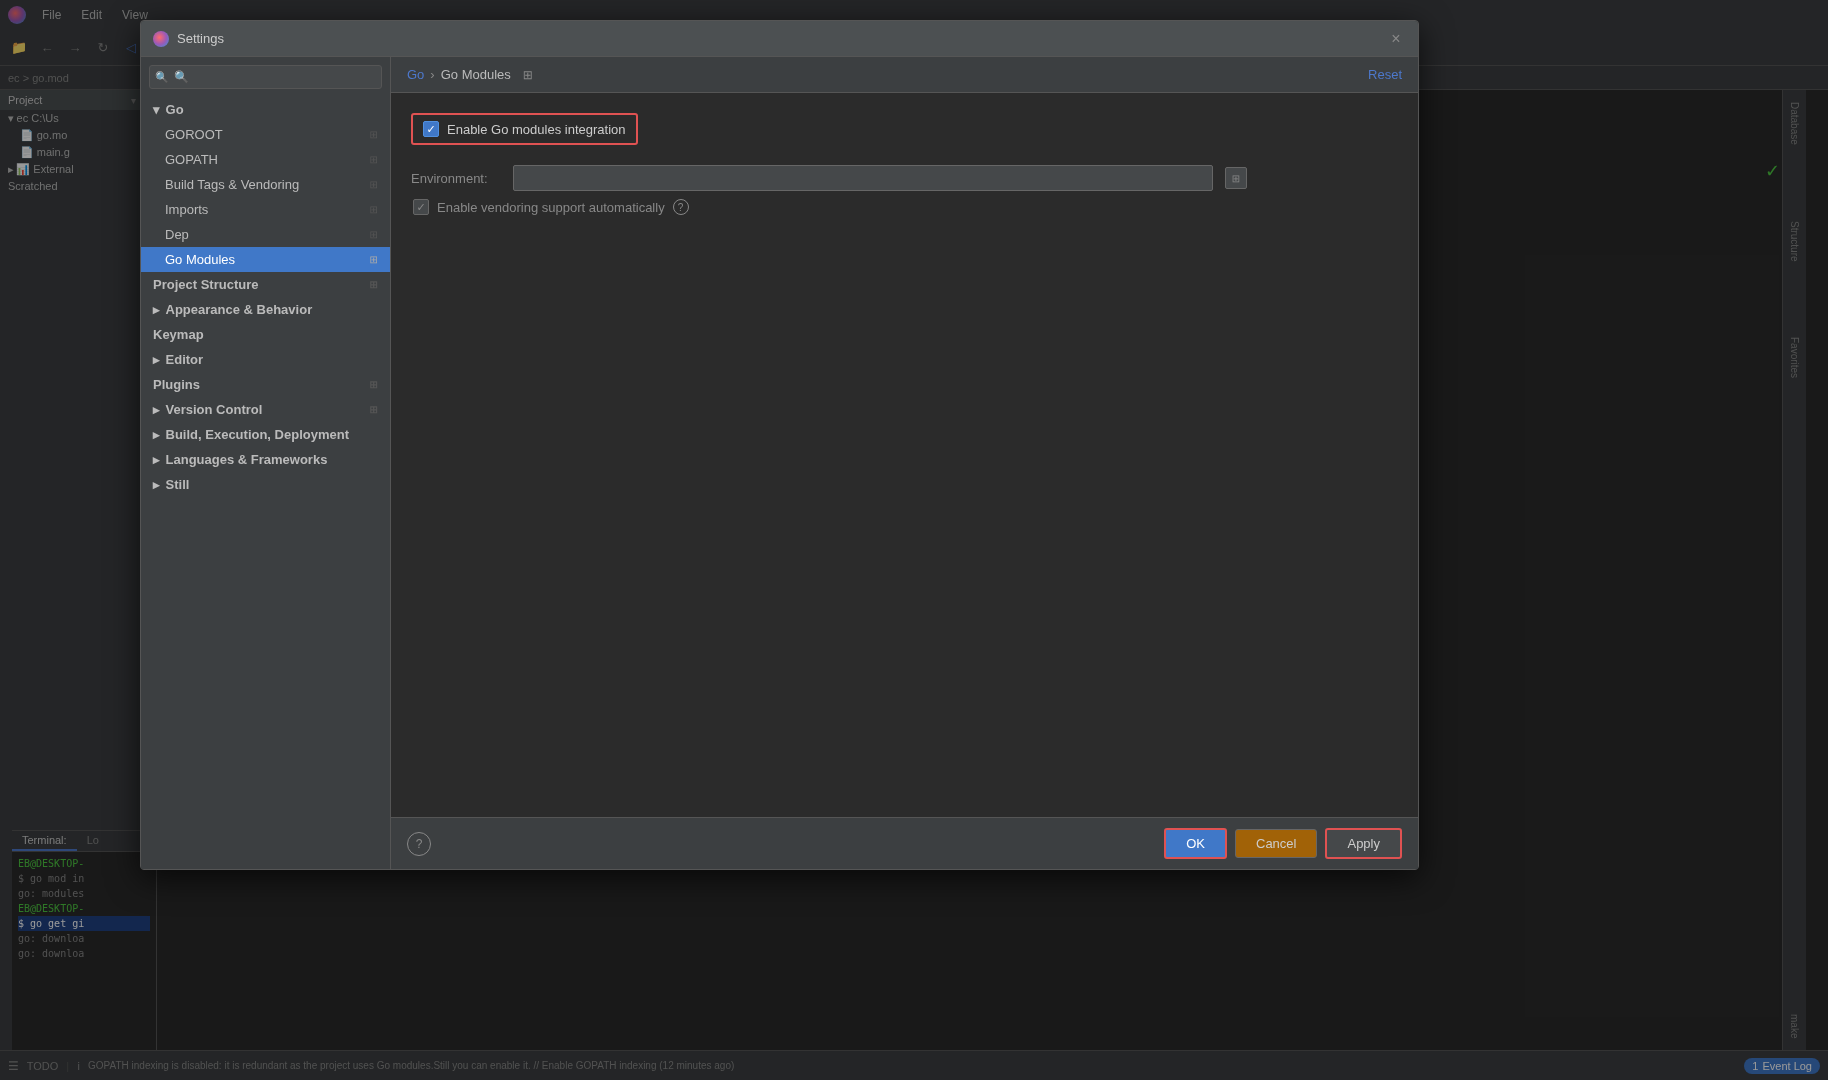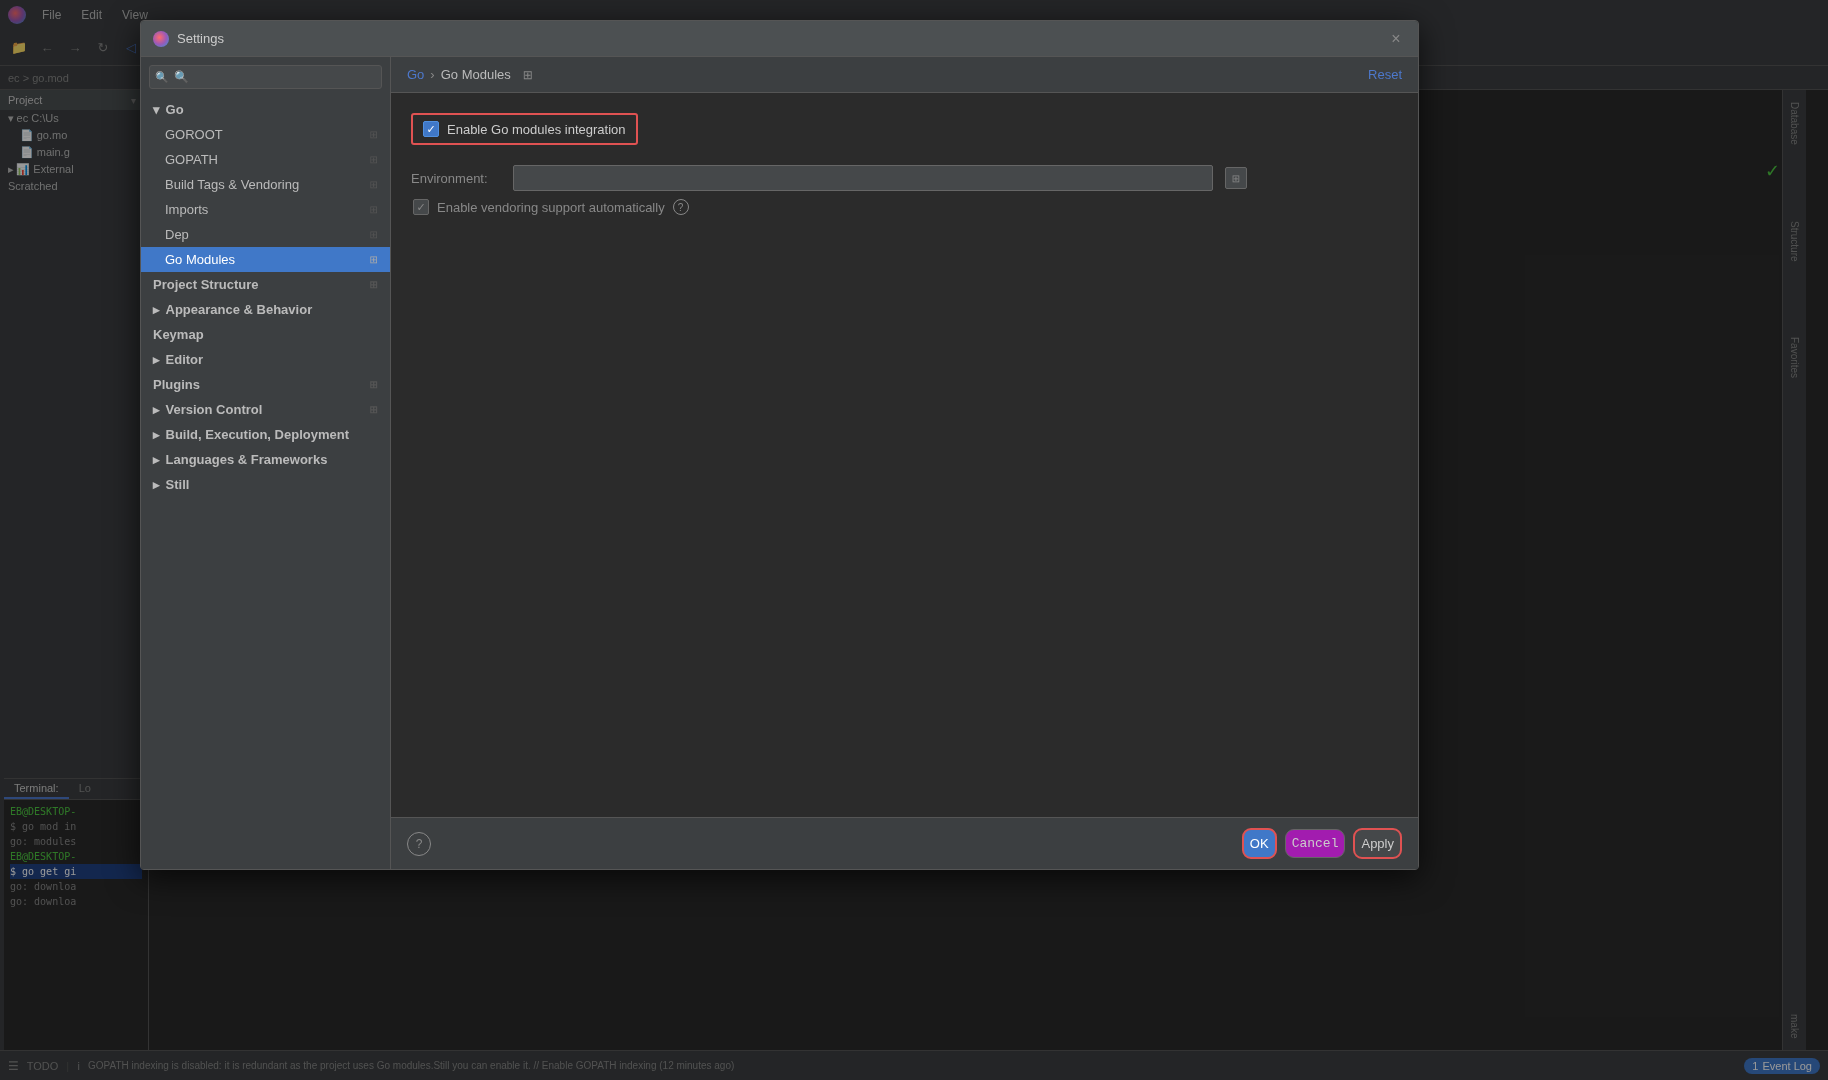--- a/index.html
+++ b/index.html
@@ -107,23 +107,23 @@
       font-size: 11px;
       color: #bbb;
       cursor: pointer;
       white-space: nowrap;
       overflow: hidden;
     }
 
     
     .terminal-panel {
       position: absolute;
-      bottom: 30px; left: 4px;
+      bottom: 30px; left: 12px;
       width: 145px;
-      height: 272px;
+      height: 220px;
       background: #2b2b2b;
       border-top: 1px solid #555;
       border-right: 1px solid #555;
       overflow: hidden;
     }
     .terminal-tabs {
       display: flex;
       background: #3c3f41;
       border-bottom: 1px solid #555;
     }
@@ -429,36 +429,35 @@
       width: 24px; height: 24px;
       border: 1px solid #888;
       border-radius: 50%;
       display: flex; align-items: center; justify-content: center;
       color: #888;
       font-size: 12px;
       cursor: pointer;
       margin-right: auto;
     }
     .dialog-btn {
-      padding: 6px 6px;
-      border-radius: 9px;
+      padding: 6px 20px;
+      border-radius: 3px;
       font-size: 13px;
       cursor: pointer;
       border: 1px solid transparent;
     }
     .btn-ok {
       background: #4078c8;
       color: #fff;
       border: 2px solid #e05252;
     }
     .btn-cancel {
-      background: #a21caf;
+      background: #a16207;
       color: #ccc;
       border: 1px solid #666;
-      font-family: Liberation Mono, monospace;
     }
     .btn-apply {
       background: #45484a;
       color: #ccc;
       border: 2px solid #e05252;
     }
 
     
     ::-webkit-scrollbar { width: 8px; height: 8px; }
     ::-webkit-scrollbar-track { background: #3c3f41; }

